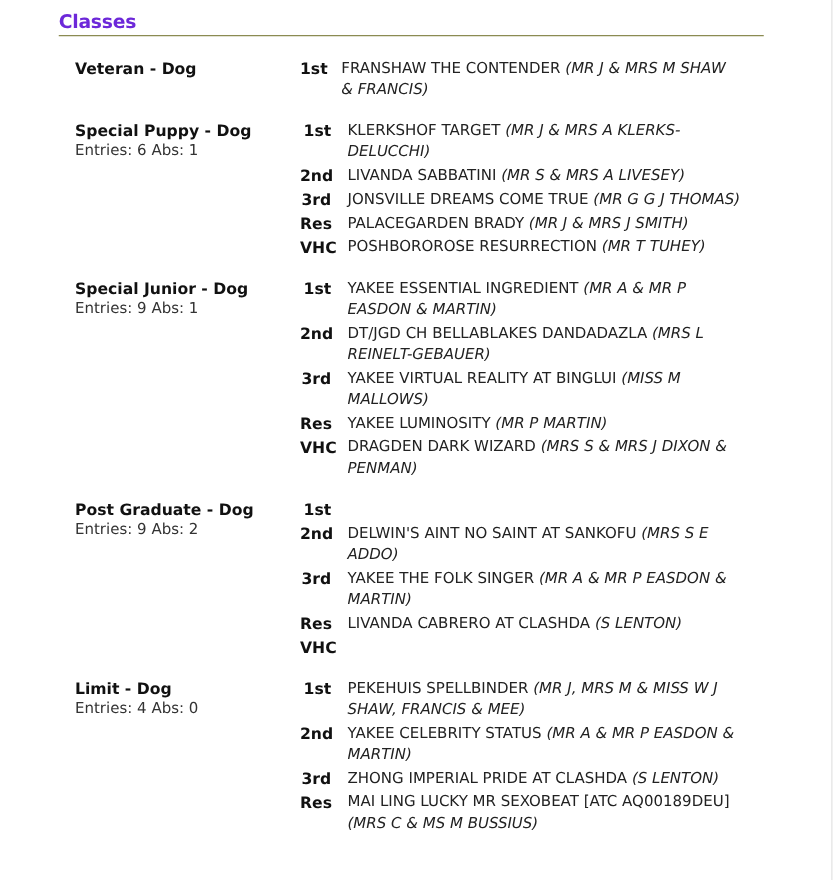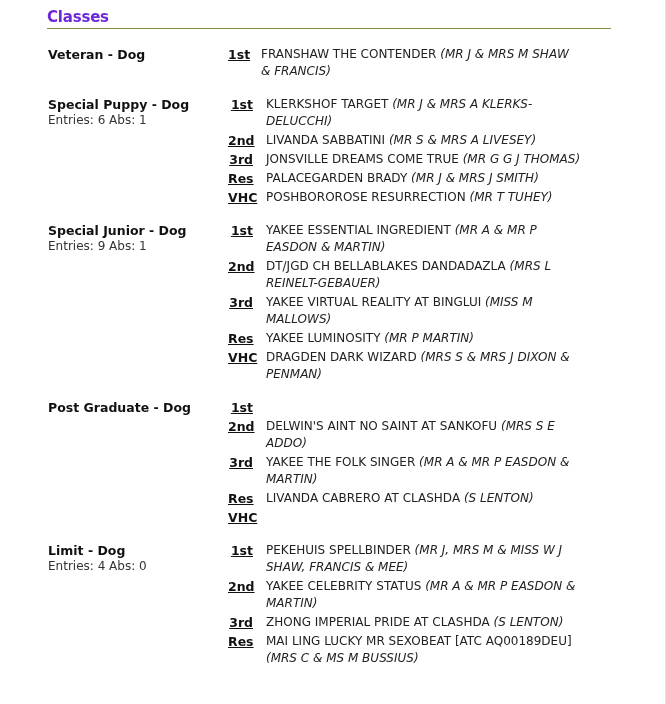--- a/index.html
+++ b/index.html
@@ -7,30 +7,30 @@
     width: 666px; height: 704px; overflow: hidden; position: relative;
     font-family: "DejaVu Sans", sans-serif; font-size: 12px; color: #222;
   }
   .right-border { position: absolute; right: 0; top: 0; width: 1px; height: 704px; background: #e3e3e3; }
   .heading-wrap { position: absolute; left: 47px; top: 8px; width: 564px; }
   .heading {
     color: #6d28d9; font-weight: bold; font-size: 15px; margin: 0; padding-bottom: 2px;
     letter-spacing: -0.2px;
   }
   .heading-rule { height: 1px; background: #8b8b52; margin-top: 0; }
-  .classes { position: absolute; left: 48px; top: 46px; width: 560px; }
+  .classes { position: absolute; left: 60px; top: 46px; width: 560px; }
   .class-block { display: flex; margin-bottom: 14px; }
   .class-info { width: 180px; flex: none; }
   .class-name { font-weight: bold; font-size: 12.5px; color: #111; line-height: 17px; }
   .class-meta { font-size: 12px; color: #333; line-height: 15px; }
   .results { flex: 1; }
   .result { display: flex; margin-bottom: 2px; }
   .place {
     width: 25px; flex: none; text-align: right; font-weight: bold; font-size: 12.5px;
-    color: #111; line-height: 17px; padding-top: 0; text-decoration: underline;
+    color: #111; line-height: 17px; padding-top: 0;
   }
   .entry { margin-left: 13px; width: 318px; line-height: 17px; font-size: 12px; color: #222; }
   .owner { font-style: italic; }
   .first .place { width: 20px; }
 </style>
 </head>
 <body>
 
 <div class="right-border"></div>
 
@@ -103,20 +103,21 @@
         </div>
         <div class="result">
           <div class="place">VHC</div>
           <div class="entry"><span>DRAGDEN DARK WIZARD</span> <span class="owner">(MRS S &amp; MRS J DIXON &amp; PENMAN)</span></div>
         </div>
       </div>
     </div>
     <div class="class-block">
       <div class="class-info">
         <div class="class-name">Post Graduate - Dog</div>
+        <div class="class-meta">Entries: 9 Abs: 2</div>
       </div>
       <div class="results">
         <div class="result">
           <div class="place">1st</div>
         </div>
         <div class="result">
           <div class="place">2nd</div>
           <div class="entry"><span>DELWIN'S AINT NO SAINT AT SANKOFU</span> <span class="owner">(MRS S E ADDO)</span></div>
         </div>
         <div class="result">

